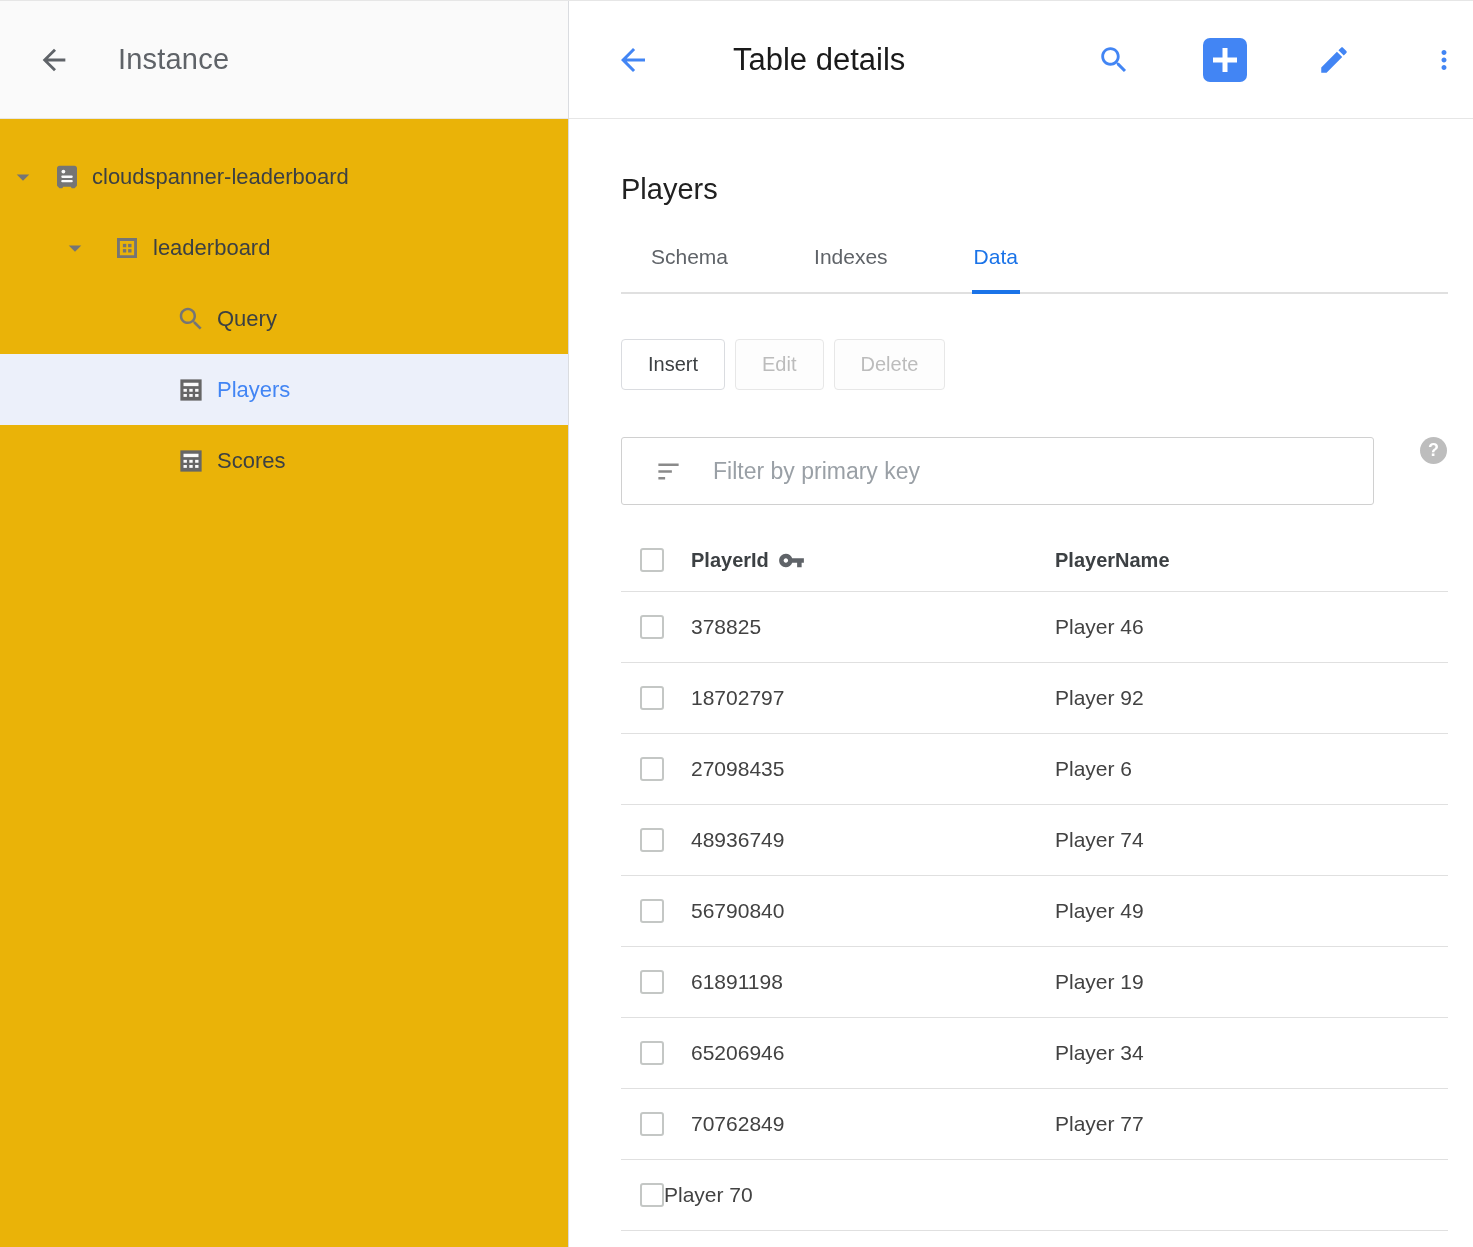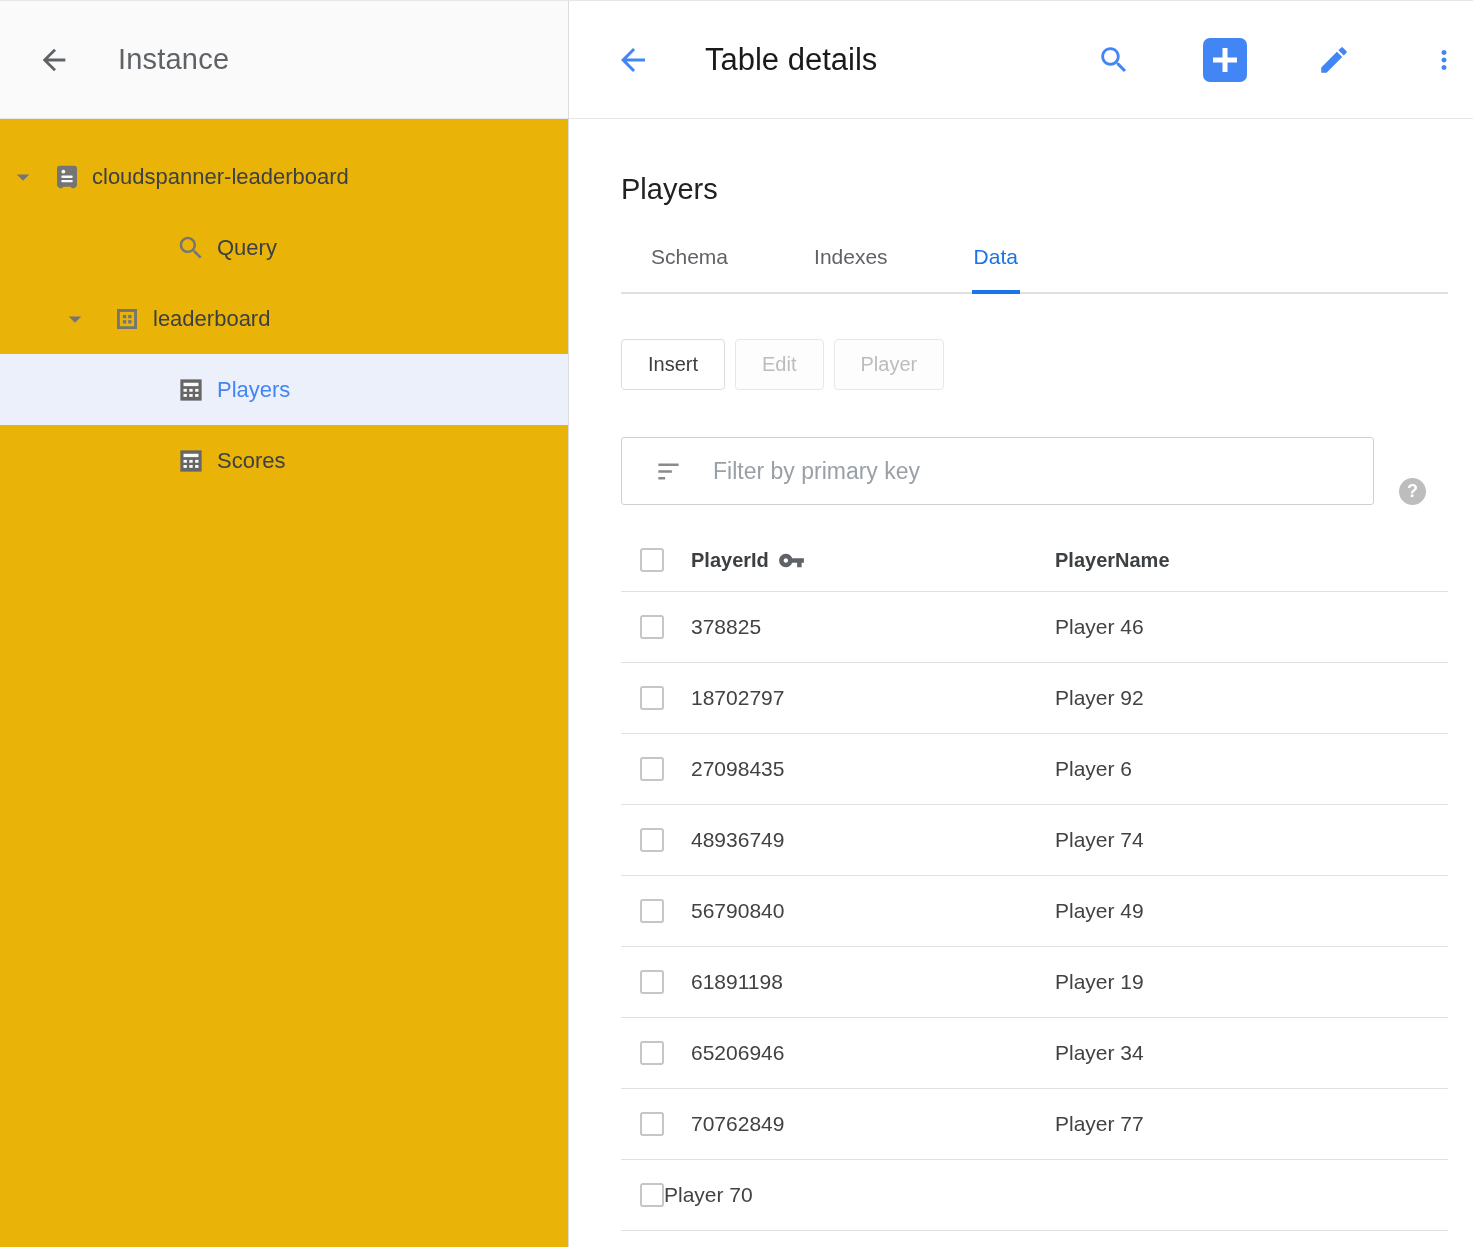--- a/index.html
+++ b/index.html
@@ -23,21 +23,21 @@
   .expander { position:absolute; width:30px; height:30px; }
   .expander svg { width:30px; height:30px; fill:#757575; }
   .tree-icon { position:absolute; width:30px; height:30px; }
   .tree-icon svg { width:30px; height:30px; }
   .lvl0 .expander { left:8px; }  .lvl0 .tree-icon { left:52px; }  .lvl0 .tree-label { margin-left:92px; }
   .lvl1 .expander { left:60px; } .lvl1 .tree-icon { left:112px; } .lvl1 .tree-label { margin-left:153px; }
   .lvl2 .tree-icon { left:176px; } .lvl2 .tree-label { margin-left:217px; }
 
   
   .main { flex:1; display:flex; flex-direction:column; background:#fff; }
-  .main-header { height:118px; border-bottom:1px solid #e6e6e6; display:flex; align-items:center; }
+  .main-header { height:118px; border-bottom:1px solid #e6e6e6; display:flex; align-items:center;gap:28px; }
   .main-back { margin-left:45px; width:38px; height:38px; display:flex; align-items:center; justify-content:center; cursor:pointer; }
   .main-back svg { width:36px; height:36px; fill:#4285f4; }
   .main-title { margin-left:53px; font-size:31px; color:#1a1a1a; }
   .actions { margin-left:auto; margin-right:14px; display:flex; align-items:center; }
   .action-btn { display:flex; align-items:center; justify-content:center; cursor:pointer; }
   .action-btn svg { fill:#4285f4; }
   .icon-search-hdr { width:34px; height:34px; margin-right:72px; }
   .icon-search-hdr svg { width:34px; height:34px; }
   .add-box { width:44px; height:44px; border-radius:7px; background:#4285f4; position:relative; margin-right:70px; }
   .add-box::before, .add-box::after { content:""; position:absolute; background:#fff; left:50%; top:50%; transform:translate(-50%,-50%); }
@@ -53,21 +53,21 @@
 
   .tabs { margin-top:38px; display:flex; border-bottom:2px solid #e0e0e0; }
   .tab { font-size:21px; color:#5f6368; padding:0 2px 23px 2px; margin-right:54px; cursor:pointer;margin-left:28px; }
   .tab.active { color:#1a73e8; border-bottom:4px solid #1a73e8; margin-bottom:-2px; padding-bottom:19px; }
 
   .btn-row { margin-top:45px; display:flex; }
   .btn { font-family:inherit; font-size:20px; height:51px; padding:0 26px; background:#fff;
          border:1px solid #dadce0; border-radius:4px; color:#3c4043; margin-right:10px; cursor:pointer; }
   .btn:disabled { color:#bcbcbc; border-color:#e7e7e7; background:#fdfdfd; cursor:default; }
 
-  .filter-row { margin-top:47px; display:flex; align-items:flex-end; }
+  .filter-row { margin-top:47px; display:flex; align-items:flex-start;gap:21px; }
   .filter-box { width:753px; height:68px; border:1px solid #d0d0d0; border-radius:3px;
                 display:flex; align-items:center; background:#fff; }
   .filter-glyph { margin-left:33px; width:27px; height:27px; }
   .filter-glyph svg { width:27px; height:27px; fill:#8a8a8a; }
   .filter-input { flex:1; border:none; outline:none; font-family:inherit; font-size:23px;
                   color:#3c4043; margin-left:31px; margin-right:16px; background:transparent; }
   .filter-input::placeholder { color:#9aa0a6; }
   .help-circle { margin-left:25px; width:27px; height:27px; border-radius:50%; background:#bdbdbd;
                  color:#fff; font-size:18px; font-weight:bold; display:flex; align-items:center;
                  justify-content:center; cursor:pointer; }
@@ -112,45 +112,45 @@
           <svg viewBox="0 0 24 24">
             <path fill="#757575" d="M18 3H6c-1.1 0-2 .9-2 2v13.3c0 .4.1.7.4 1L6 21h2.2l.8-1.2h6l.8 1.2H18l1.6-1.7c.3-.3.4-.6.4-1V5c0-1.1-.9-2-2-2z"></path>
             <circle cx="9.1" cy="7.6" r="1.5" fill="#fafafa"></circle>
             <rect x="7.4" y="10.8" width="9.2" height="1.9" rx=".9" fill="#fafafa"></rect>
             <rect x="7.4" y="14.3" width="9.2" height="1.9" rx=".9" fill="#fafafa"></rect>
           </svg>
         </span>
         <span class="tree-label">cloudspanner-leaderboard</span>
       </div>
 
-      <div class="tree-row lvl2">
-        <span class="tree-icon">
-          <svg viewBox="0 0 24 24" fill="#757575">
-              <path d="M15.5 14h-.79l-.28-.27C15.41 12.59 16 11.11 16 9.5 16 5.91 13.09 3 9.5 3S3 5.91 3 9.5 5.91 16 9.5 16c1.61 0 3.09-.59 4.23-1.57l.27.28v.79l5 4.99L20.49 19l-4.99-5zm-6 0C7.01 14 5 11.99 5 9.5S7.01 5 9.5 5 14 7.01 14 9.5 11.99 14 9.5 14z"></path>
-            </svg>
-        </span>
-        <span class="tree-label">Query</span>
-      </div>
-
       <div class="tree-row lvl1">
         <span class="expander">
           <svg viewBox="0 0 24 24">
               <path d="M7 10l5 5 5-5z"></path>
             </svg>
         </span>
         <span class="tree-icon">
           <svg viewBox="0 0 24 24" fill="#757575">
             <path d="M4 4h16v16H4V4zm2.3 2.3v11.4h11.4V6.3H6.3z"></path>
             <rect x="8.7" y="8.7" width="2.7" height="2.7"></rect>
             <rect x="12.9" y="8.7" width="2.7" height="2.7"></rect>
             <rect x="8.7" y="12.9" width="2.7" height="2.7"></rect>
             <rect x="12.9" y="12.9" width="2.7" height="2.7"></rect>
           </svg>
         </span>
         <span class="tree-label">leaderboard</span>
+      </div>
+
+      <div class="tree-row lvl2">
+        <span class="tree-icon">
+          <svg viewBox="0 0 24 24" fill="#757575">
+              <path d="M15.5 14h-.79l-.28-.27C15.41 12.59 16 11.11 16 9.5 16 5.91 13.09 3 9.5 3S3 5.91 3 9.5 5.91 16 9.5 16c1.61 0 3.09-.59 4.23-1.57l.27.28v.79l5 4.99L20.49 19l-4.99-5zm-6 0C7.01 14 5 11.99 5 9.5S7.01 5 9.5 5 14 7.01 14 9.5 11.99 14 9.5 14z"></path>
+            </svg>
+        </span>
+        <span class="tree-label">Query</span>
       </div>
 
       <div class="tree-row lvl2 selected">
         <span class="tree-icon">
           <svg viewBox="0 0 24 24">
             <path d="M3.5 3.5h17v17h-17z" fill="#666"></path>
             <g fill="#fafafa">
               <rect x="6" y="6.2" width="12" height="2.7"></rect>
               <rect x="6" y="11.1" width="2.7" height="2.3"></rect>
                 <rect x="10.65" y="11.1" width="2.7" height="2.3"></rect>
@@ -219,21 +219,21 @@
 
       <div class="tabs">
         <div class="tab">Schema</div>
         <div class="tab">Indexes</div>
         <div class="tab active">Data</div>
       </div>
 
       <div class="btn-row">
         <button class="btn">Insert</button>
         <button class="btn" disabled="">Edit</button>
-        <button class="btn" disabled="">Player</button>
+        <button class="btn" disabled="">Delete</button>
       </div>
 
       <div class="filter-row">
         <div class="filter-box">
           <span class="filter-glyph">
             <svg viewBox="0 0 24 24">
                 <path d="M3 6v2.3h18V6H3zm0 8.4h12v-2.3H3v2.3zm0 6h6v-2.3H3v2.3z" transform="translate(0,-1.2)"></path>
               </svg>
           </span>
           <input class="filter-input" type="text" placeholder="Filter by primary key" style="">

